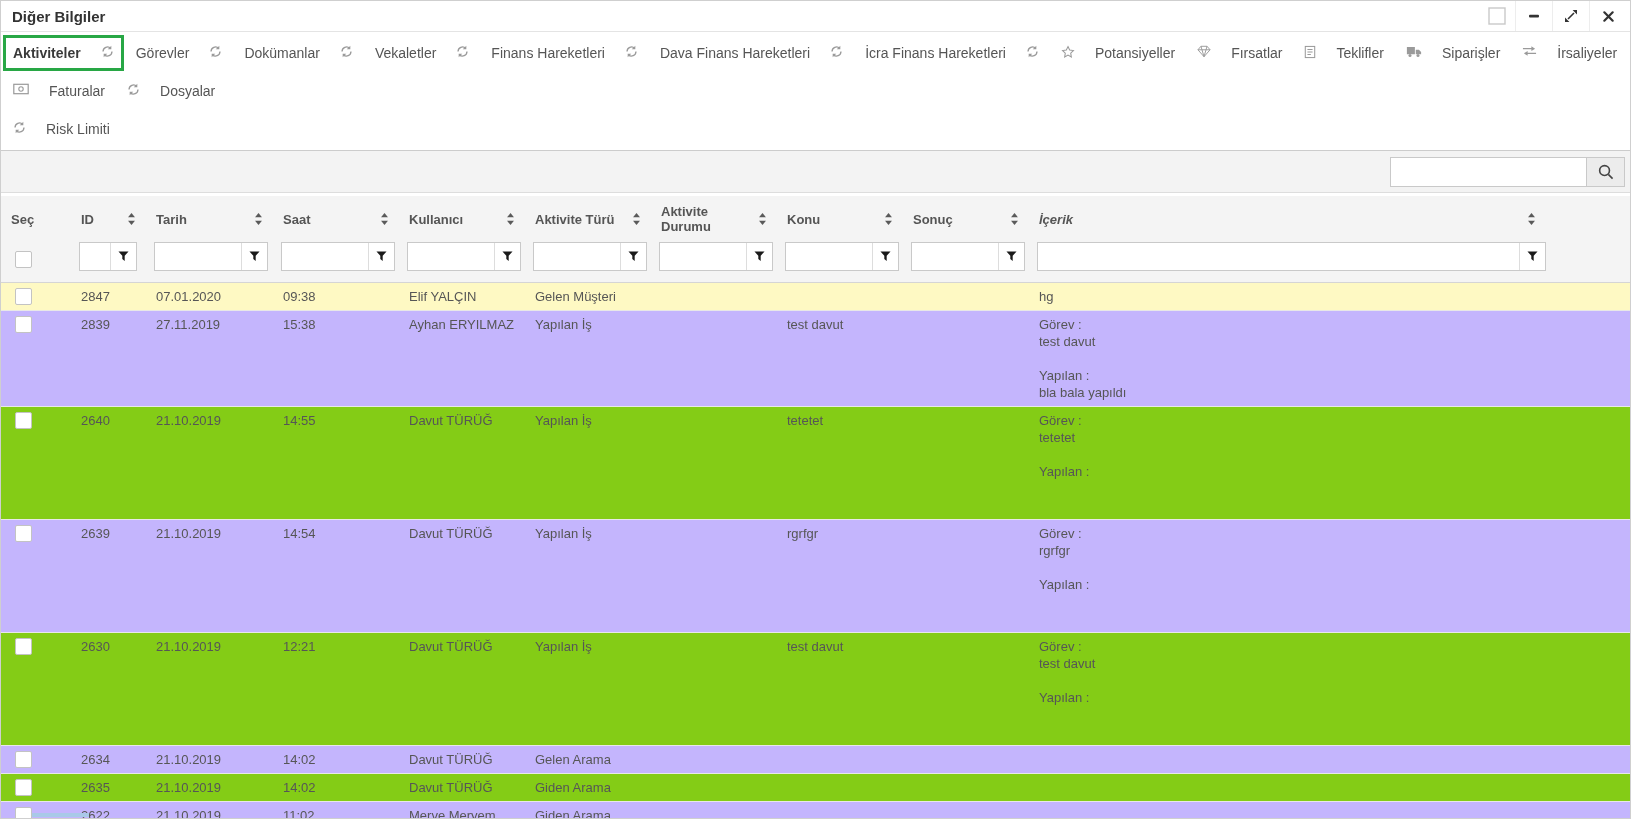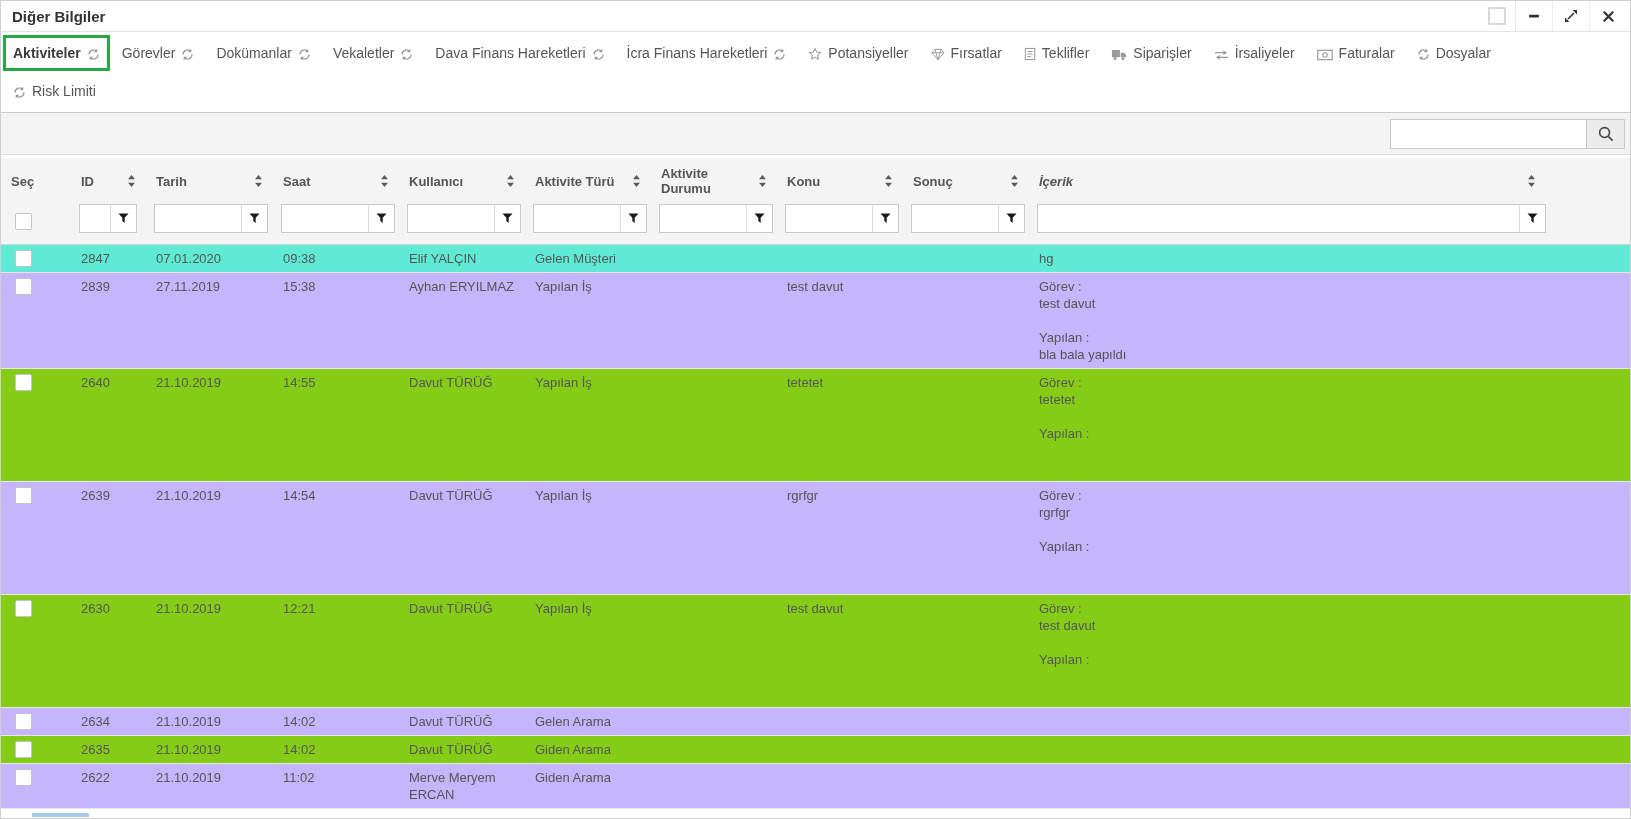--- a/index.html
+++ b/index.html
@@ -14,21 +14,21 @@
               align-items:center; padding:0 4px 0 11px; border-bottom:1px solid #e4e4e4; }
   .title { font-size:15px; font-weight:bold; color:#333; }
   .controls { display:flex; height:100%; align-items:stretch; }
   .ctrl { width:37px; background:none; border:none; border-left:1px solid #ededed;
           display:flex; align-items:center; justify-content:center; cursor:pointer; padding:0; }
   .ctrl:first-child { border-left:none; }
 
   
   .tabbar { display:flex; flex-wrap:wrap; align-items:center; padding:2px 1px; 
             border-bottom:1px solid #ccc; background:#fff; }
-  .tab { display:flex; align-items:flex-end; gap:6px; padding:7px 7px; margin:1px 1px;
+  .tab { display:flex; align-items:flex-start; gap:20px; padding:7px 7px; margin:1px 1px;
          font-size:14px; color:#555; cursor:pointer; border:3px solid transparent; background:#fff; }
   .tab.active { border-color:#28a745; font-weight:bold; color:#3a3a3a; }
   .ticon { display:flex; align-items:center; }
   .tab-break { flex-basis:100%; height:0; }
 
   
   .toolbar { height:42px; background:#f3f3f3; border-bottom:1px solid #ddd;
              display:flex; justify-content:flex-end; align-items:center;
              padding:0 5px; margin-bottom:3px; }
   .searchbox { display:flex; height:30px; }
@@ -53,21 +53,21 @@
                       padding:0 5px; font-size:13px; background:transparent; }
   .funnel { width:26px; height:100%; display:flex; align-items:center; justify-content:center;
             border:none; border-left:1px solid #ddd; background:#fff; cursor:pointer; padding:0; }
   .checkbox { width:17px; height:17px; background:#fff; border:1px solid #c3c3c3;
               border-radius:2px; cursor:pointer; }
   .filter-row .checkbox { margin:6px 0 0 6px; }
 
   tbody td { font-size:13px; color:#565656; padding:5px 10px; vertical-align:top; line-height:17px; }
   tbody tr { background:#c4b5fd; border-bottom:1px solid #e8e8e8; }
   tbody tr.stripe { background:#84cc16; }
-  tbody tr.selected { background:#5eead4; }
+  tbody tr.selected { background:#fef9c3; }
   tbody td.cell-sec { padding:5px 0 0 14px; }
   td.multiline { white-space:pre-line; }
 
   .partial-strip { position:absolute; left:31px; bottom:1px; width:57px; height:4px;
                    background:#a9c9e8; }
 </style>
 </head>
 <body>
 
 <div class="frame">
@@ -154,20 +154,33 @@
             <g fill="none" stroke="#9a9a9a" stroke-width="1.6">
               <path d="M13.5 8a5.5 5.5 0 0 1-9.4 3.9"></path>
               <path d="M2.5 8a5.5 5.5 0 0 1 9.4-3.9"></path>
             </g>
             <path fill="#9a9a9a" d="M12.7 0.8v4.4h-4.4z"></path>
             <path fill="#9a9a9a" d="M3.3 15.2v-4.4h4.4z"></path>
           </svg>
         </span>
       </div>
       <div class="tab">
+        <span>Finans Hareketleri</span>
+        <span class="ticon">
+          <svg width="13" height="13" viewBox="0 0 16 16">
+            <g fill="none" stroke="#9a9a9a" stroke-width="1.6">
+              <path d="M13.5 8a5.5 5.5 0 0 1-9.4 3.9"></path>
+              <path d="M2.5 8a5.5 5.5 0 0 1 9.4-3.9"></path>
+            </g>
+            <path fill="#9a9a9a" d="M12.7 0.8v4.4h-4.4z"></path>
+            <path fill="#9a9a9a" d="M3.3 15.2v-4.4h4.4z"></path>
+          </svg>
+        </span>
+      </div>
+      <div class="tab">
         <span>Dava Finans Hareketleri</span>
         <span class="ticon">
           <svg width="13" height="13" viewBox="0 0 16 16">
             <g fill="none" stroke="#9a9a9a" stroke-width="1.6">
               <path d="M13.5 8a5.5 5.5 0 0 1-9.4 3.9"></path>
               <path d="M2.5 8a5.5 5.5 0 0 1 9.4-3.9"></path>
             </g>
             <path fill="#9a9a9a" d="M12.7 0.8v4.4h-4.4z"></path>
             <path fill="#9a9a9a" d="M3.3 15.2v-4.4h4.4z"></path>
           </svg>

